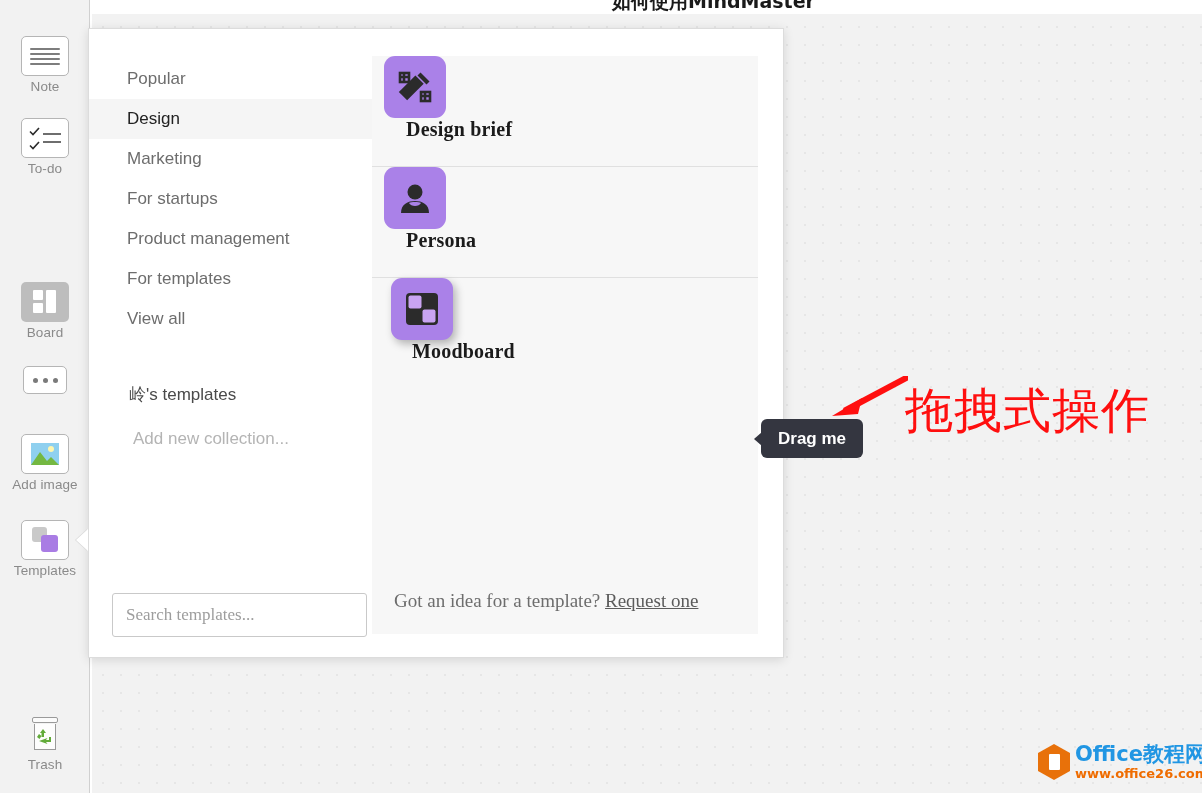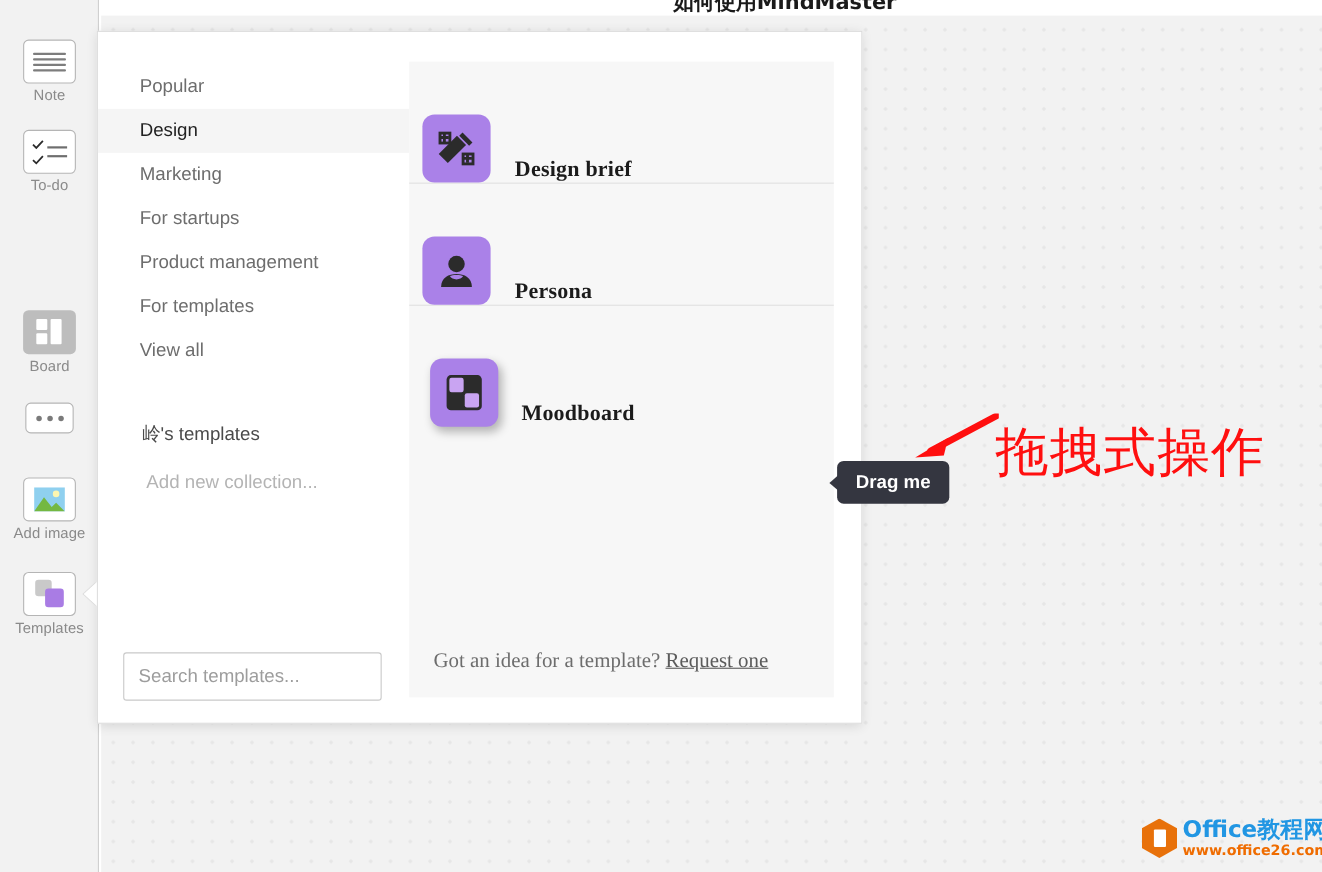--- a/index.html
+++ b/index.html
@@ -193,51 +193,52 @@
     margin-top: 23px;
     padding-left: 44px;
     font-size: 17px;
     color: #b4b4b4;
     cursor: pointer;
   }
   #search-box {
     position: absolute;
     left: 23px;
     bottom: 20px;
-    width: 235px;
+    width: 255px;
     height: 44px;
     border: 1px solid #c9c9c9;
     border-radius: 3px;
     background: #fff;
     box-sizing: border-box;
     font-size: 17px;
     color: #9d9d9d;
     padding: 0 13px;
     outline: none;
-    font-family: Liberation Sans, sans-serif;
+    font-family: Liberation Serif, serif;
   }
   #search-box::placeholder { color: #9d9d9d; opacity: 1; }
 
   #panel-right {
     flex: 1;
     margin: 27px 25px 23px 0;
     background: #f7f7f7;
     position: relative;
     display: flex;
     flex-direction: column;
   }
   .tpl-list { padding: 0; }
   .tpl-row {
     height: 110px;
     display: flex;
-    align-items: flex-end;
+    align-items: flex-start;
     padding-left: 12px;
     border-bottom: 1px solid #e0e0e0;
     cursor: pointer;
     position: relative;
+    flex-direction: column;
   }
   .tpl-row:last-of-type { border-bottom: none; }
   .tpl-icon {
     width: 62px; height: 62px;
     border-radius: 11px;
     background: #aa81e8;
     display: flex; align-items: center; justify-content: center;
     flex: none;
   }
   .tpl-label {
@@ -433,20 +434,35 @@
   <div class="tool" style="top:520px;">
     <div class="glyph framed">
       <div class="tmpl-icon">
           <i class="back"></i>
           <i class="front"></i>
         </div>
     </div>
     <div class="lbl">Templates</div>
   </div>
 
+  <div class="tool" style="top:714px;">
+    <div class="glyph plain">
+      <div class="trash-icon">
+        <div class="trash-lid"></div>
+        <div class="trash-body">
+          <svg width="18" height="18" viewBox="0 0 18 18">
+            <path d="M4 5 L7 1 L10 5 L8 5 L8 9 L5.5 9 L5.5 5 Z" fill="#62ab3a"></path>
+            <path d="M15 9 L15 14 L10 14 L11.5 16 L3 13 L11.5 10 L10 12 L13 12 L13 9 Z" fill="#62ab3a"></path>
+            <path d="M1 9 L3 6 L5.5 8 L3.5 11 Z" fill="#62ab3a"></path>
+          </svg>
+        </div>
+      </div>
+    </div>
+    <div class="lbl">Trash</div>
+  </div>
 </div>
 
 <div id="panel-arrow"></div>
 
 <div id="panel">
 
   <div id="panel-left">
     <div class="nav-list">
       <div class="nav-item">
         <span>Popular</span>

